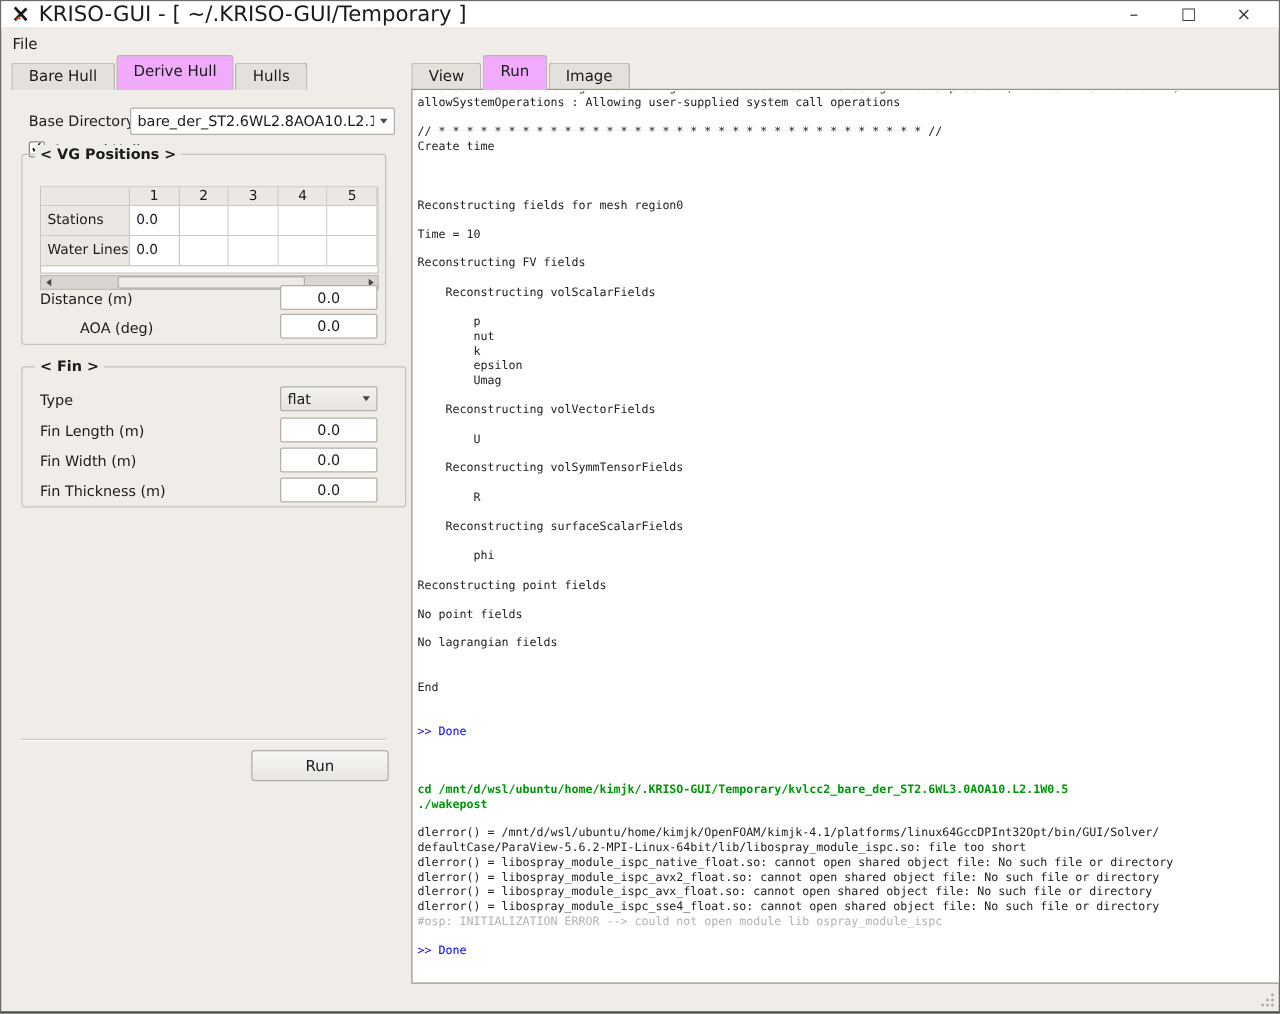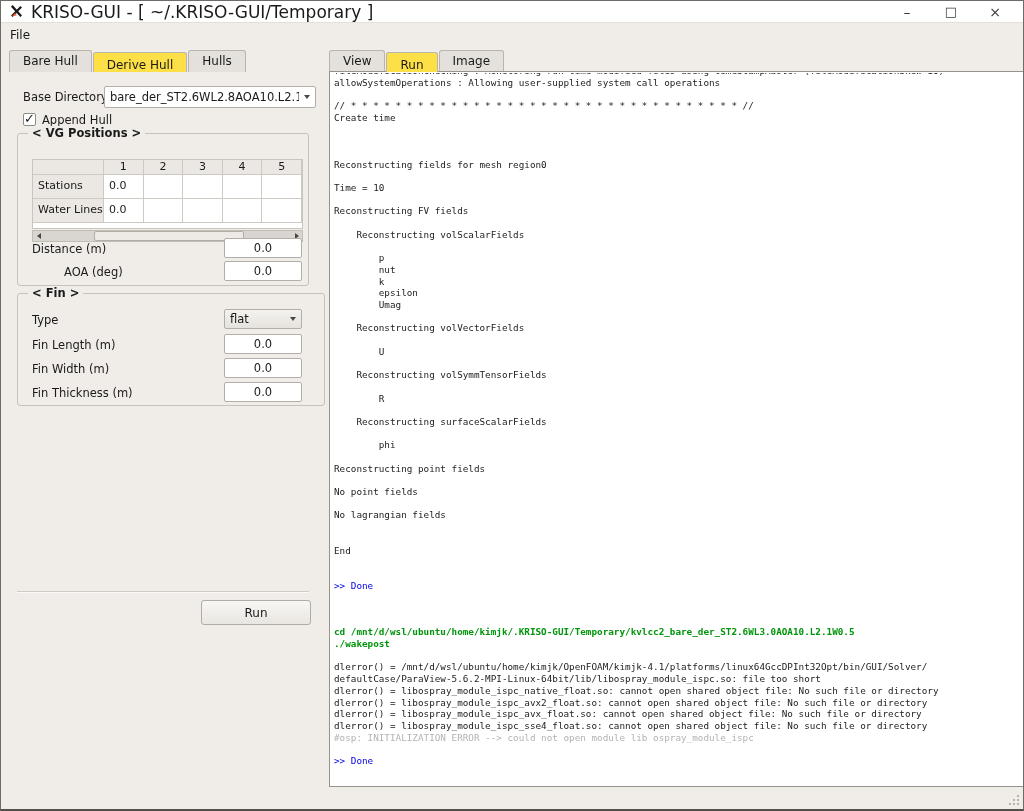--- a/index.html
+++ b/index.html
@@ -22,21 +22,21 @@
   .menubar { position:absolute; left:0; top:23px; right:0; height:21px; }
   .menu-item { display:inline-block; padding:3px 9px; font-size:12px; color:#1a1a1a; }
 
   
   .tabbar { position:absolute; height:25px; display:flex; align-items:flex-end; }
   .tabbar.left { left:8px; top:46px; }
   .tabbar.right { left:328px; top:46px; }
   .tab { height:22px; line-height:21px; padding:0 13px; background:#e4e1dc;
          border:1px solid #b8b4ae; border-bottom:none; border-radius:3px 3px 0 0;
          margin-right:1px; font-size:12px; color:#1a1a1a; }
-  .tab.active { height:20px; line-height:25px; background:#fde047; position:relative; z-index:3; }
+  .tab.active { height:28px; line-height:25px; background:#f0abfc; position:relative; z-index:3; }
 
   
   .label { position:absolute; font-size:11.5px; color:#1a1a1a; }
 
   .combo { position:absolute; background:#ffffff; border:1px solid #b3afa8; border-radius:2px;
            display:flex; align-items:center; overflow:hidden; }
   .combo .combo-text { flex:1 1 auto; font-size:11.5px; color:#1a1a1a; padding-left:5px;
                        white-space:nowrap; overflow:hidden; }
   .combo .combo-arrow { flex:0 0 16px; display:flex; justify-content:center; }
   .combo.button-style { background:linear-gradient(#f4f2ef,#e6e3de); }
@@ -158,21 +158,21 @@
     <div class="combo" style="left:103px; top:85px; width:212px; height:22px;">
       <span class="combo-text">bare_der_ST2.6WL2.8AOA10.L2.1W0.5</span>
       <span class="combo-arrow">
           <span class="tri-down"></span>
         </span>
     </div>
 
     <div class="checkbox checked" style="left:22px; top:112px;"></div>
     <span class="label" style="left:41px; top:112px;">Append Hull</span>
 
-    <div class="groupbox" style="left:16px; top:132px; width:292px; height:153px;">
+    <div class="groupbox" style="left:16px; top:122px; width:292px; height:153px;">
       <span class="legend">&lt; VG Positions &gt;</span>
 
       <div class="vg-table">
           <div class="cell corner"></div>
           <div class="cell colhead">1</div>
           <div class="cell colhead">2</div>
           <div class="cell colhead">3</div>
           <div class="cell colhead">4</div>
           <div class="cell colhead">5</div>
           <div class="cell rowhead">Stations</div>

